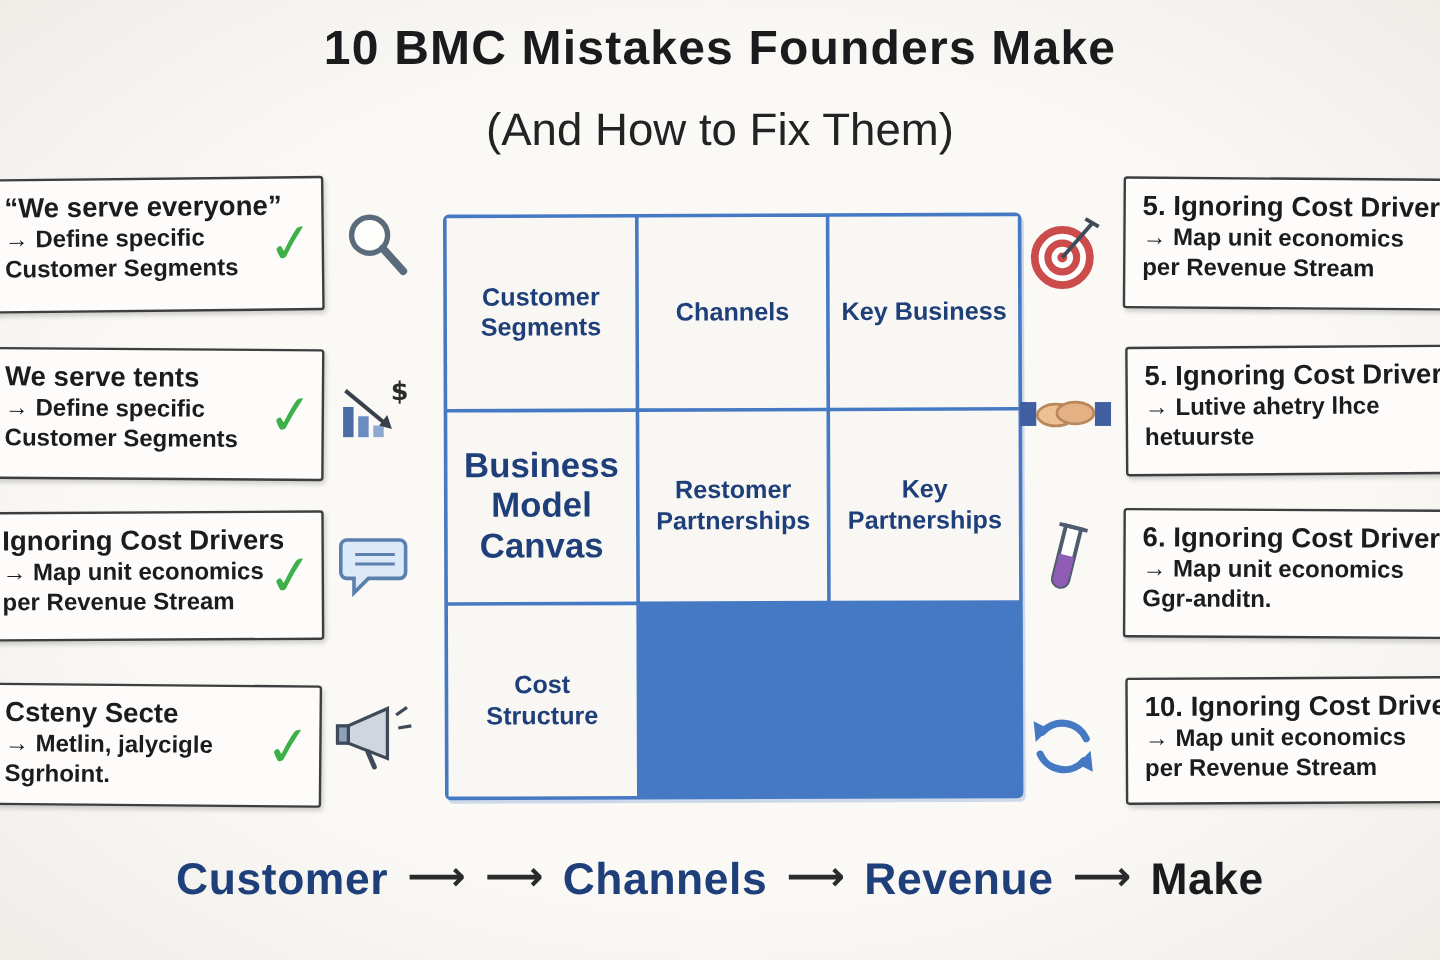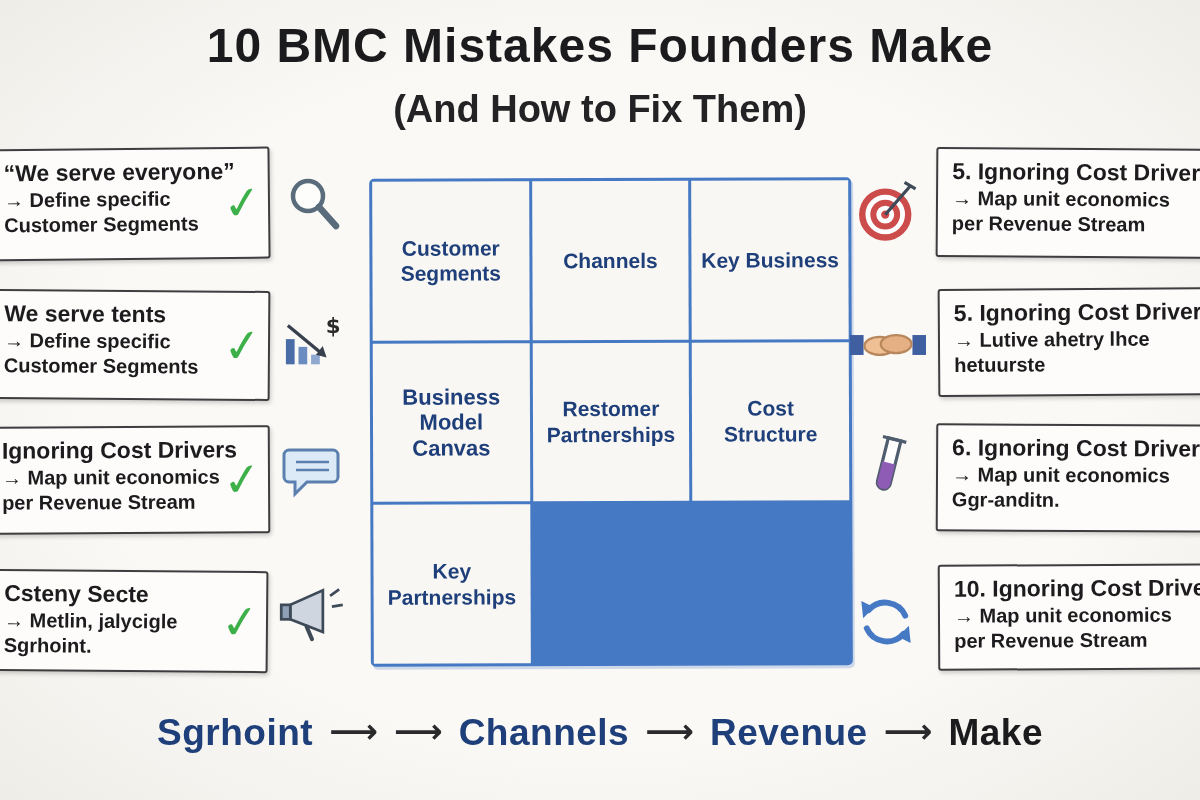--- a/index.html
+++ b/index.html
@@ -8,26 +8,26 @@
     background:#f6f4f0;
     font-family:"Liberation Sans","DejaVu Sans",sans-serif;
     color:#1c1c1e;
   }
   .stage{position:relative;width:1200px;height:800px;background:
     radial-gradient(ellipse at center,#faf9f6 60%,#efede8 100%);}
 
   
   .title{
     position:absolute;top:18px;left:0;width:100%;
-    text-align:center;font-size:48px;font-weight:800;
+    text-align:center;font-size:40px;font-weight:800;
     letter-spacing:1px;color:#1b1b1d;margin:0;
   }
   .subtitle{
     position:absolute;top:88px;left:0;width:100%;
-    text-align:center;font-size:38px;font-weight:700;
+    text-align:center;font-size:38px;font-weight:400;
     color:#232325;margin:0;
   }
 
   
   .note{
     position:absolute;background:#fdfcfa;
     border:2.5px solid #3e3e40;border-radius:3px;
     box-shadow:1.5px 2.5px 4px rgba(0,0,0,.18);
     padding:8px 40px 8px 14px;box-sizing:border-box;
   }
@@ -66,21 +66,21 @@
     display:grid;grid-template-columns:1fr 1fr 1fr;grid-template-rows:1fr 1fr 1fr;
     gap:3px;background:#4679c4;border:3.5px solid #4679c4;border-radius:5px;
     box-shadow:2px 3px 0 rgba(70,121,196,.25);
     transform:rotate(-.2deg);
   }
   .cell{
     background:#f8f7f3;display:flex;align-items:center;justify-content:center;
     text-align:center;color:#1e3f7a;font-weight:700;font-size:21px;
     line-height:1.22;padding:8px;box-sizing:border-box;
   }
-  .cell.center{font-size:22px;line-height:1.15;}
+  .cell.center{font-size:29px;line-height:1.15;}
 
   
   .flow{
     position:absolute;left:0;top:712px;width:100%;
     display:flex;align-items:center;justify-content:center;gap:16px;
   }
   .fw{font-size:37px;font-weight:800;color:#1e3f7a;letter-spacing:.5px;}
   .fw.dark{color:#1b1b1d;}
   .fa{font-size:34px;font-weight:700;color:#2a2a2c;transform:translateY(-2px);}
 </style>
@@ -155,22 +155,22 @@
       <line x1="64" y1="28" x2="76" y2="26" stroke="#3f4a58" stroke-width="3"></line>
     </svg>
   </div>
 
   <div class="canvas-grid">
     <div class="cell">Customer Segments</div>
     <div class="cell">Channels</div>
     <div class="cell">Key Business</div>
     <div class="cell center">Business Model Canvas</div>
     <div class="cell">Restomer Partnerships</div>
+    <div class="cell">Key Partnerships</div>
     <div class="cell">Cost Structure</div>
-    <div class="cell">Key Partnerships</div>
   </div>
 
   <div class="icon i-r1">
     <svg viewBox="0 0 74 74">
       <circle cx="34" cy="42" r="25" fill="#fff" stroke="#cc4b4b" stroke-width="7"></circle>
       <circle cx="34" cy="42" r="13" fill="#fff" stroke="#cc4b4b" stroke-width="6.5"></circle>
       <circle cx="34" cy="42" r="4.5" fill="#cc4b4b"></circle>
       <line x1="34" y1="42" x2="62" y2="10" stroke="#3f4a58" stroke-width="3.5"></line>
       <line x1="55" y1="7" x2="67" y2="14" stroke="#3f4a58" stroke-width="3.5"></line>
     </svg>
@@ -222,21 +222,21 @@
     <div class="nl">Ggr-anditn.</div>
   </div>
 
   <div class="note r4">
     <div class="nl1">10. Ignoring Cost Drivers</div>
     <div class="nl">→ Map unit economics</div>
     <div class="nl">per Revenue Stream</div>
   </div>
 
   <div class="flow">
-    <span class="fw">Sgrhoint</span>
+    <span class="fw">Customer</span>
     <span class="fa">⟶</span>
     <span class="fa">⟶</span>
     <span class="fw">Channels</span>
     <span class="fa">⟶</span>
     <span class="fw">Revenue</span>
     <span class="fa">⟶</span>
     <span class="fw dark">Make</span>
   </div>
 
 </div>

